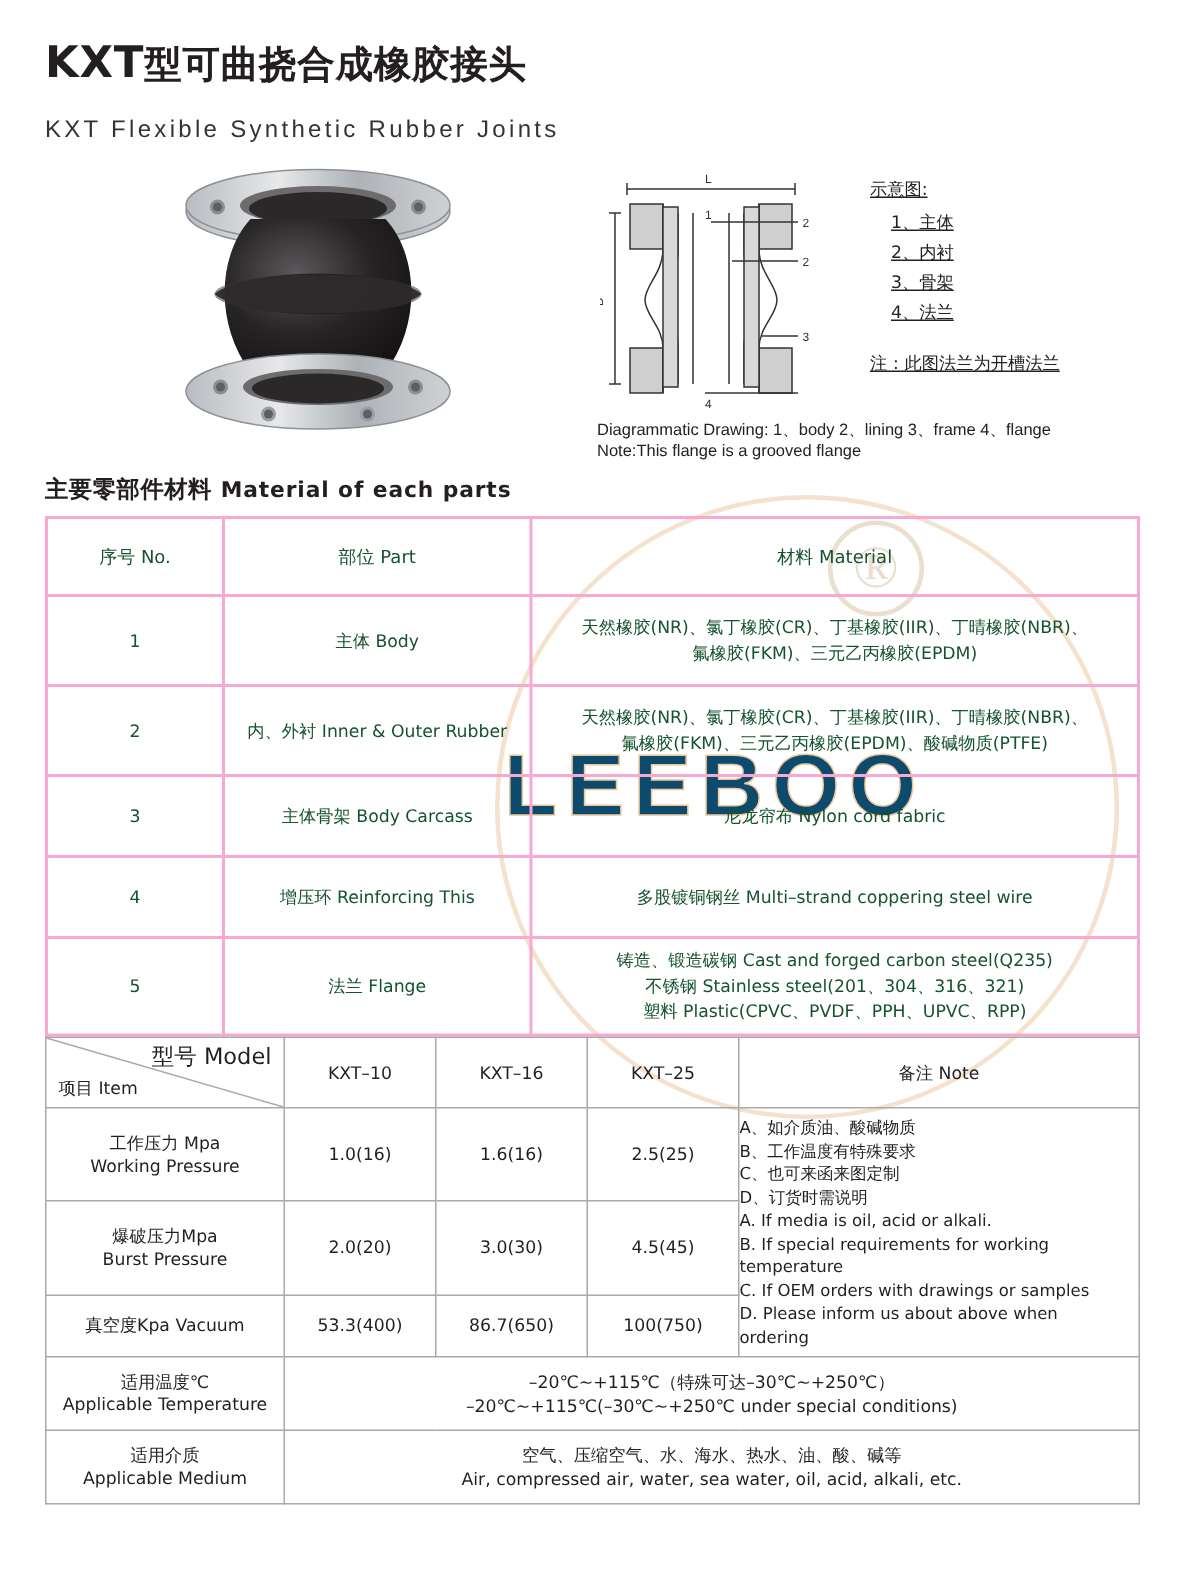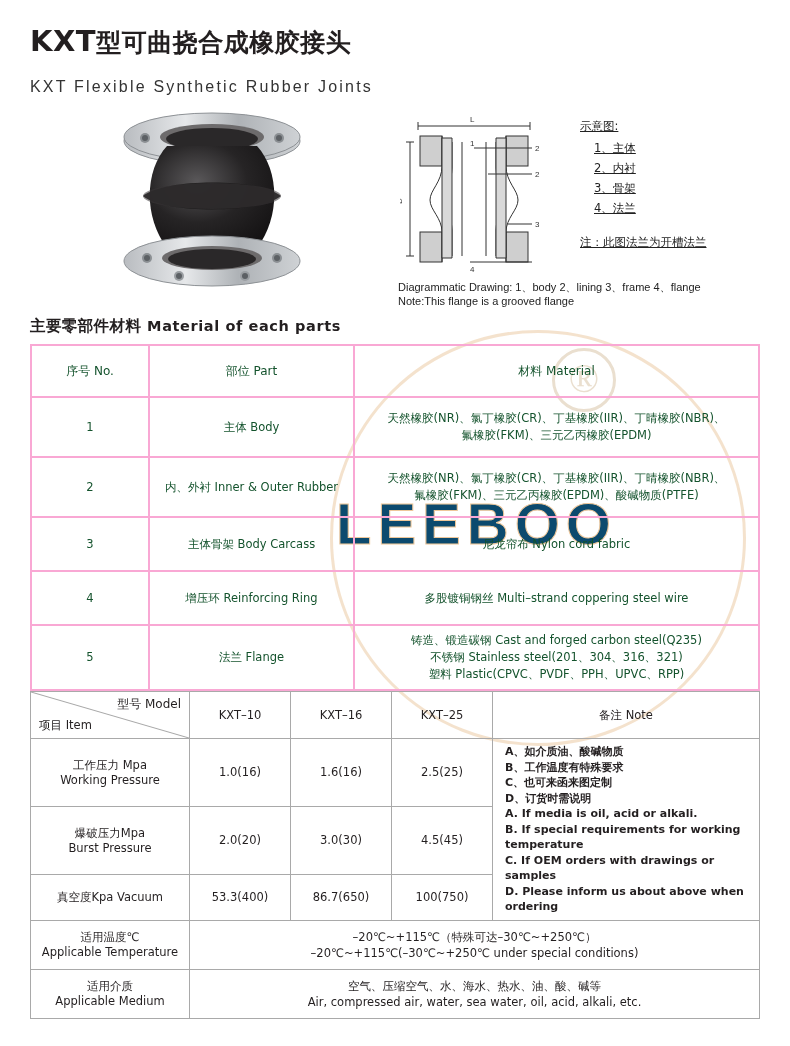--- a/index.html
+++ b/index.html
@@ -91,31 +91,31 @@
   .mat-table tr.r1 td{height:46px;}
 
   
   .tech-table{margin-left:30px;width:730px;font-size:11.5px;}
   .tech-table td,.tech-table th{
     border:1px solid #a9a9a9;
     text-align:center;vertical-align:middle;
     padding:5px 4px;line-height:15px;color:#231f20;
   }
   .corner{position:relative;height:46px;width:150px;padding:0 !important;}
-  .corner .model{position:absolute;right:8px;top:5px;font-size:12px;}
+  .corner .model{position:absolute;right:8px;top:5px;font-size:15px;}
   .corner .item{position:absolute;left:8px;bottom:5px;font-size:11.5px;}
   .corner .slash{
     position:absolute;left:0;top:0;width:100%;height:100%;
   }
   .tech-table td.lbl{
     width:150px;text-align:center;line-height:15px;padding:7px 4px;
   }
   .tech-table td.val{width:92px;}
   .tech-table td.note{
-    text-align:left;padding-left:12px;font-size:11px;line-height:15.5px;font-weight:bold;
+    text-align:left;padding-left:0;font-size:11px;line-height:15.5px;
   }
   .tech-table td.wide{padding:8px 4px;line-height:16px;}
   .cn{font-family:"DejaVu Sans","Liberation Sans",sans-serif;}
 </style>
 </head>
 <body>
 
 <div class="page">
 
   <div class="watermark">
@@ -270,21 +270,21 @@
       </tr>
       <tr>
         <td class="no">3</td>
         <td class="part">主体骨架 Body Carcass</td>
         <td class="mat">
           <div>尼龙帘布 Nylon cord fabric</div>
         </td>
       </tr>
       <tr>
         <td class="no">4</td>
-        <td class="part">增压环 Reinforcing Ring</td>
+        <td class="part">增压环 Reinforcing This</td>
         <td class="mat">
           <div>多股镀铜钢丝 Multi–strand coppering steel wire</div>
         </td>
       </tr>
       <tr>
         <td class="no">5</td>
         <td class="part">法兰 Flange</td>
         <td class="mat">
           <div>铸造、锻造碳钢 Cast and forged carbon steel(Q235)</div>
           <div>不锈钢 Stainless steel(201、304、316、321)</div>

